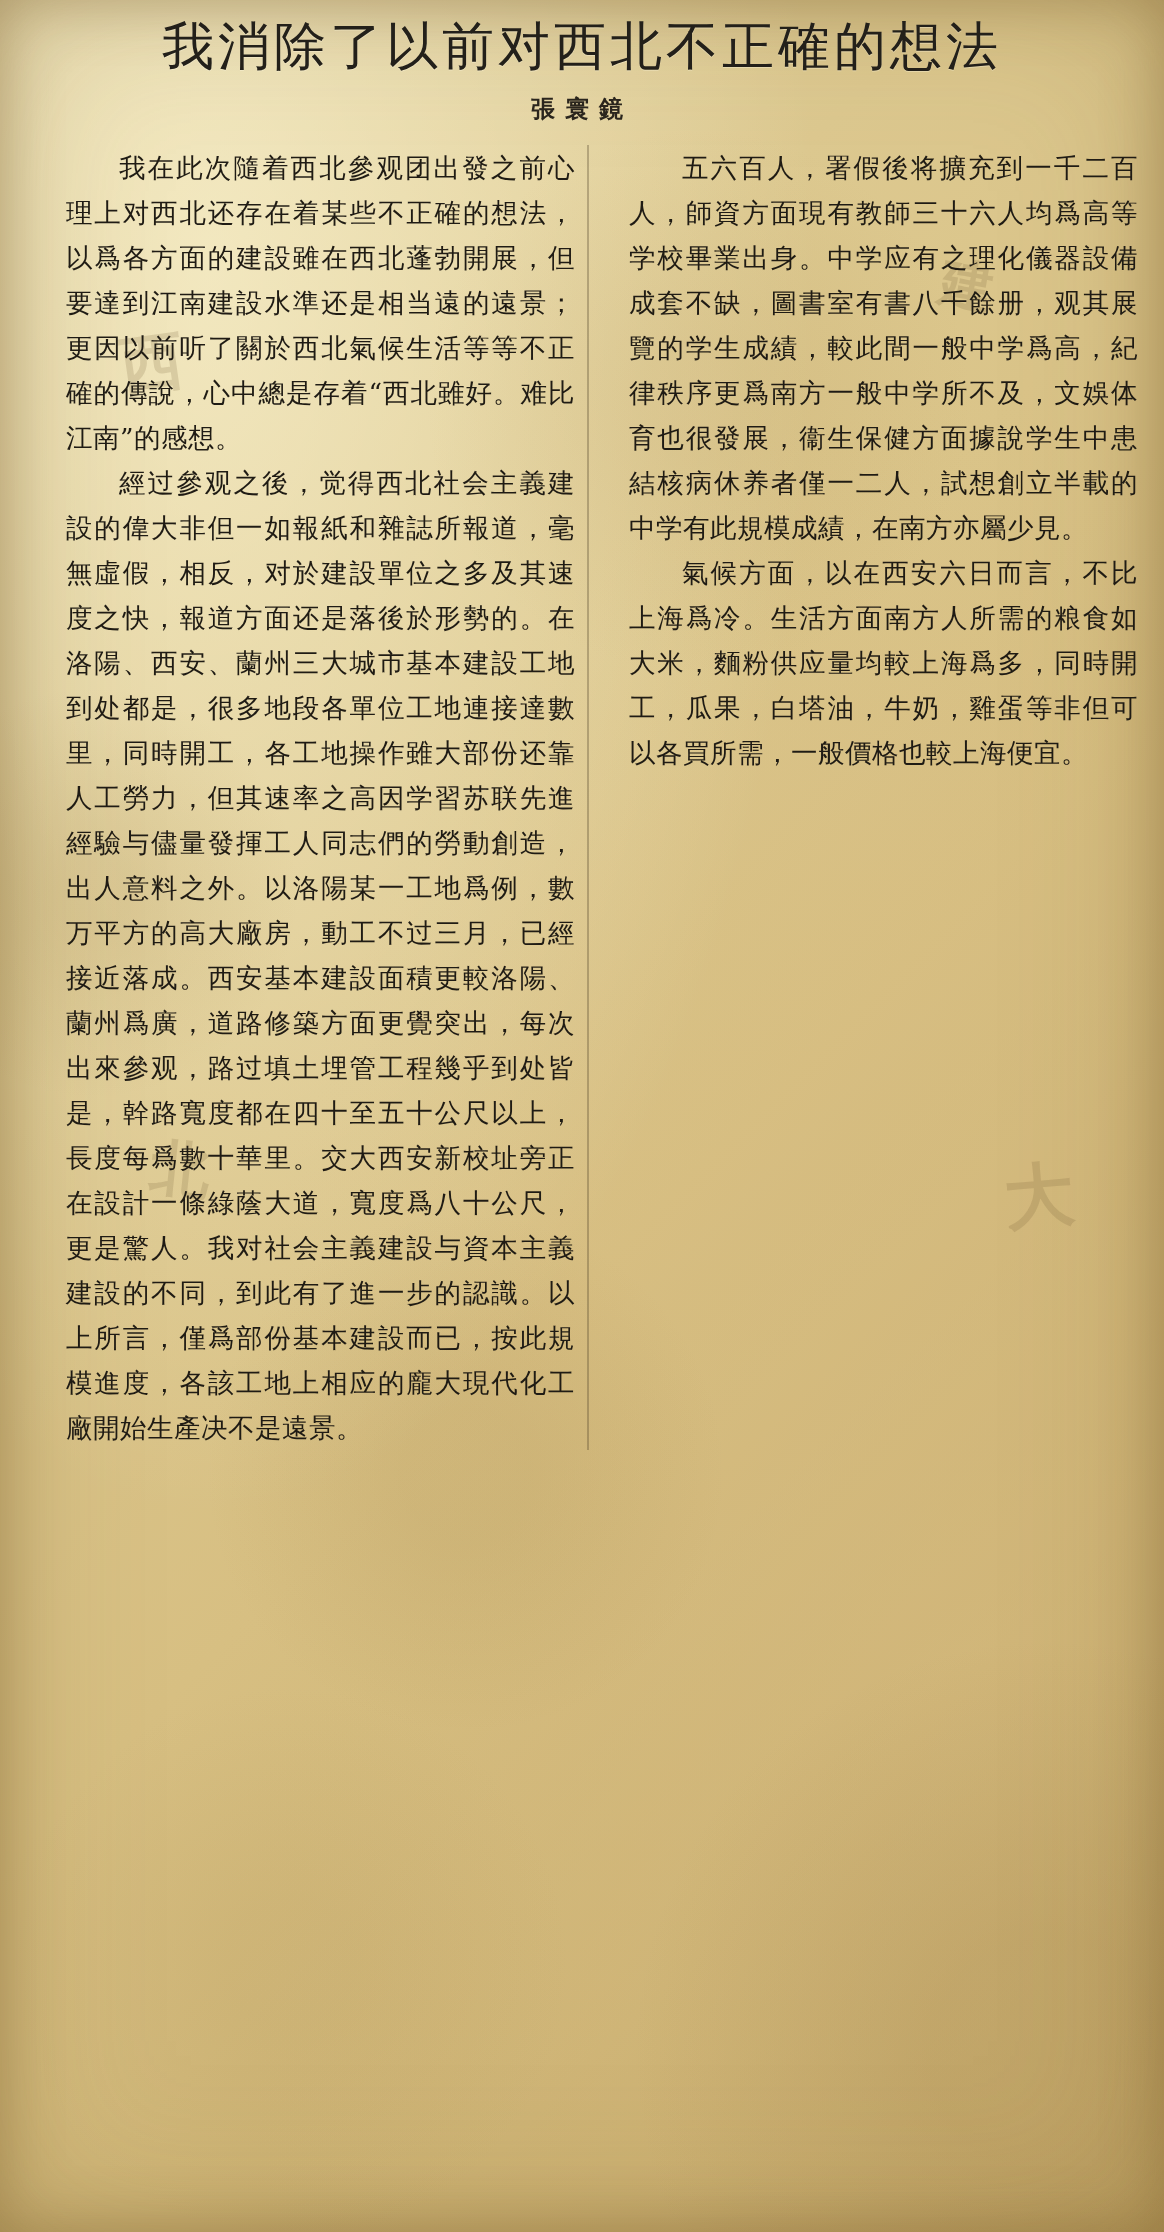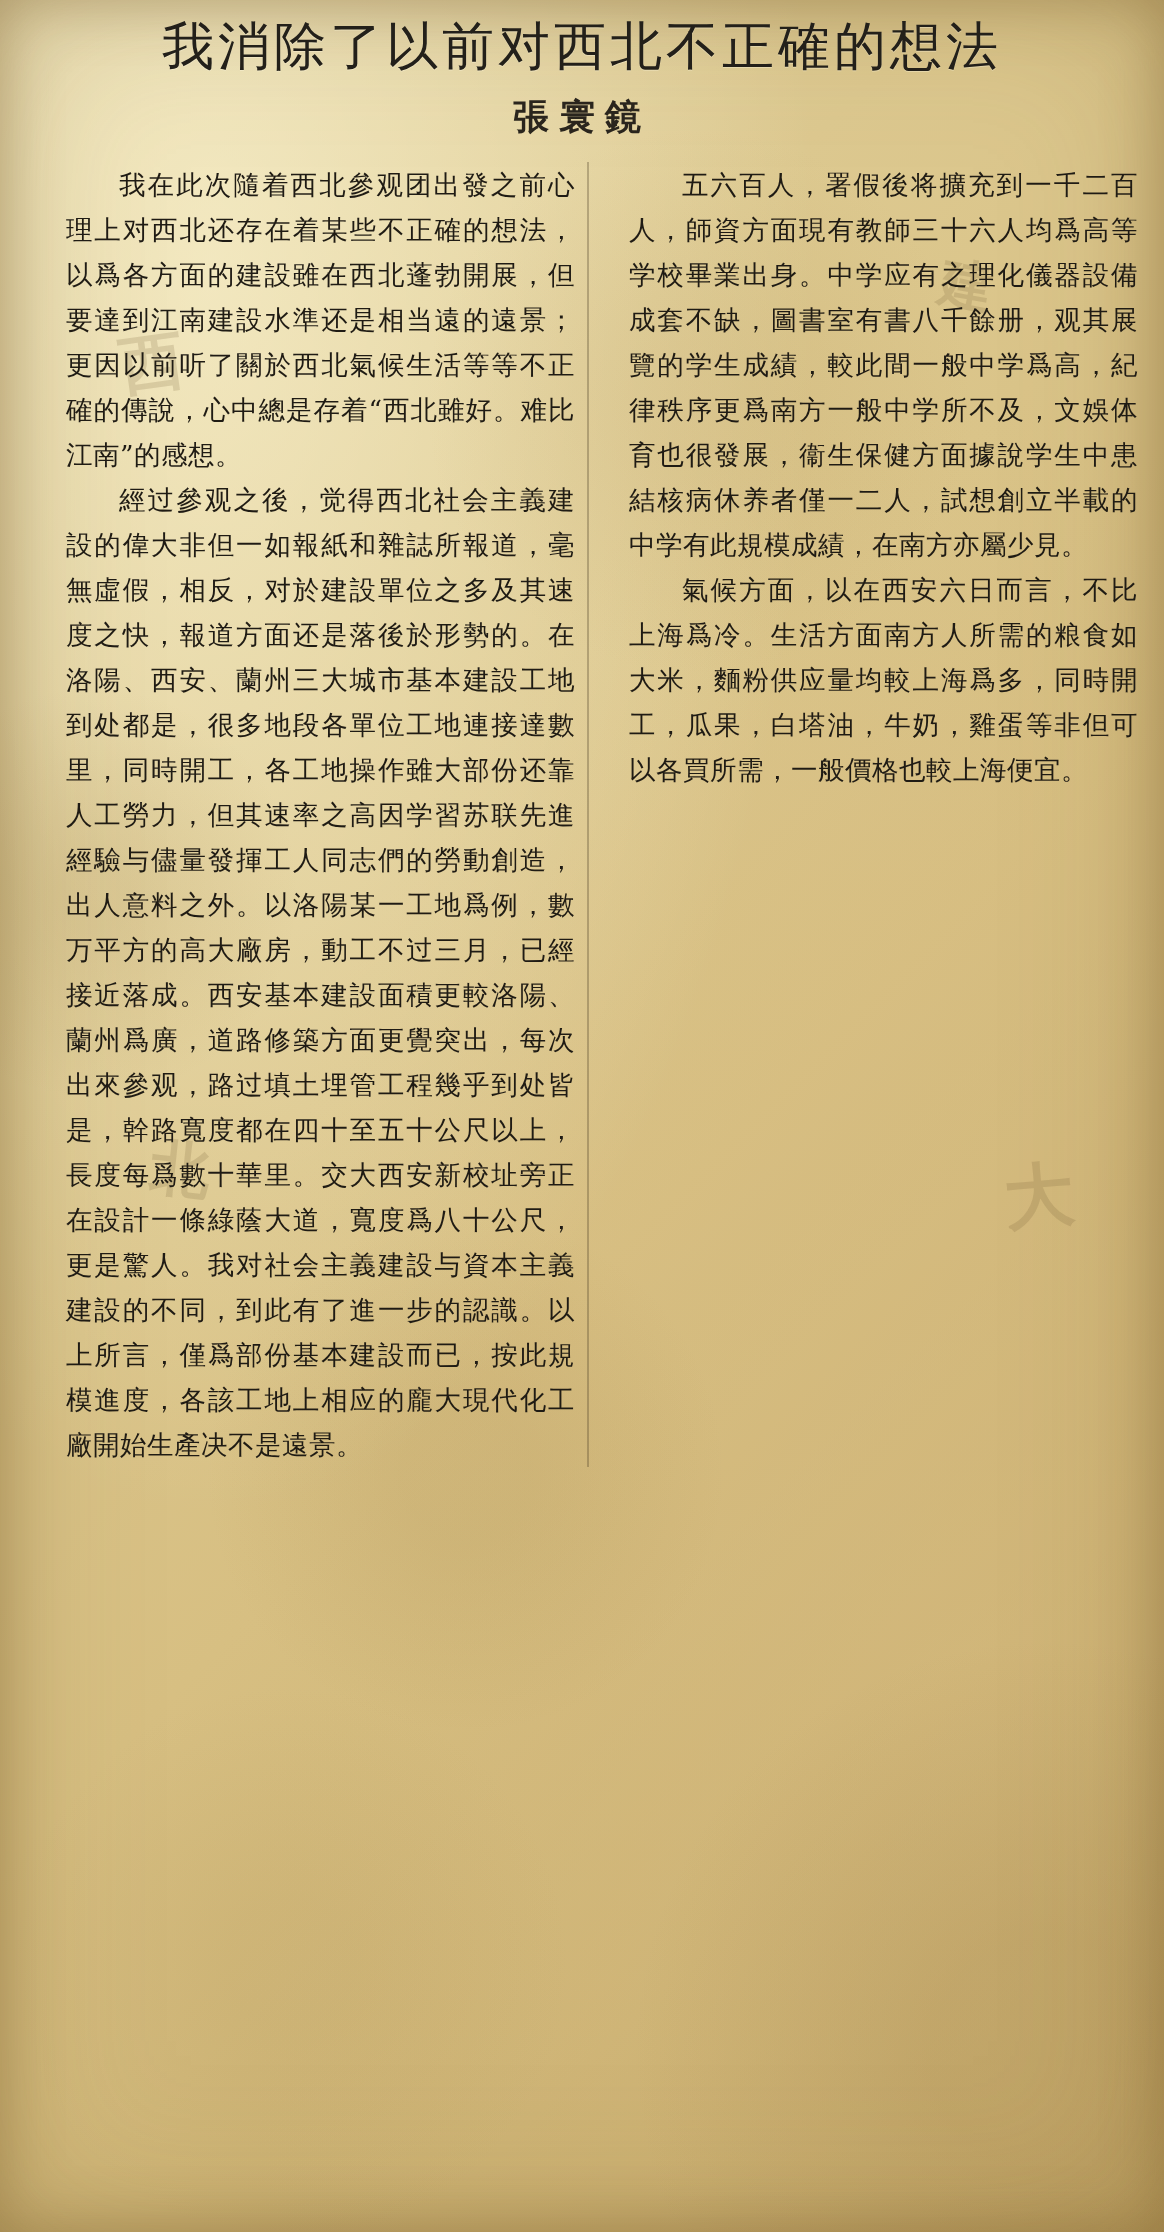--- a/index.html
+++ b/index.html
@@ -65,21 +65,21 @@
     line-height: 1.1;
     letter-spacing: 4px;
     color: #23201a;
     margin: 4px 0 2px 0;
     text-shadow: 0 1px 0 rgba(255,250,225,0.35);
   }
   .byline {
     text-align: center;
     font-family: Liberation Serif, serif;
     font-weight: 700;
-    font-size: 36px;
+    font-size: 24px;
     letter-spacing: 10px;
     color: #2a251d;
     margin: 18px 0 20px 0;
   }
 
   .columns {
     display: flex;
     gap: 28px;
     align-items: flex-start;
     height: 1940px;

